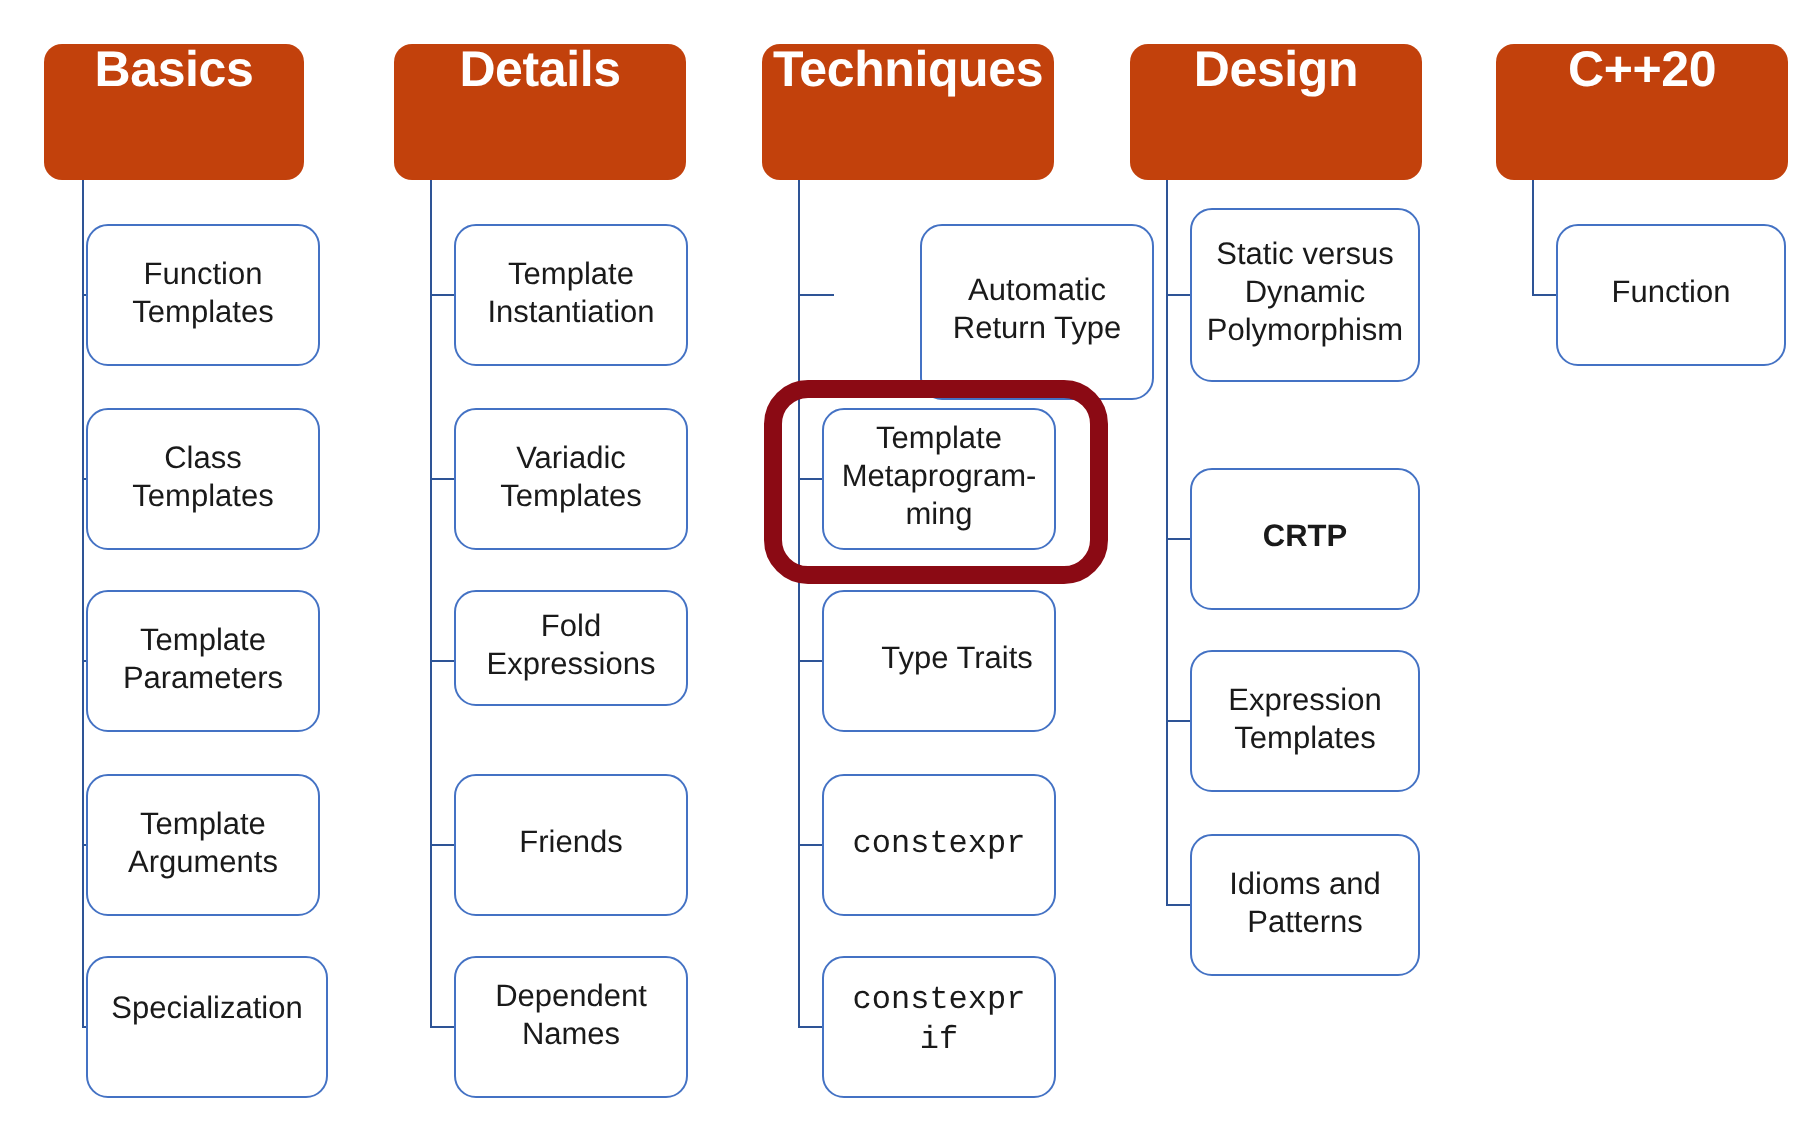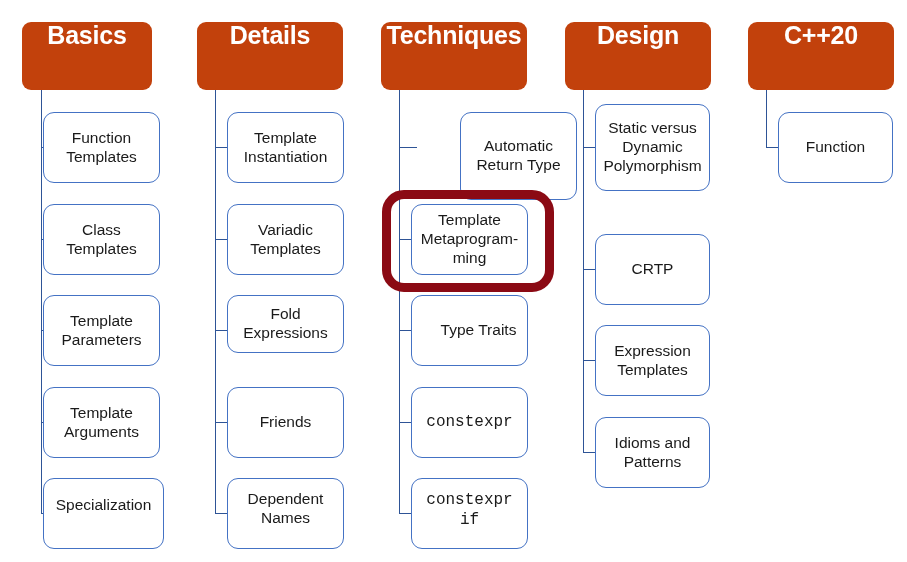--- a/index.html
+++ b/index.html
@@ -191,21 +191,21 @@
   <div class="connector-v" style="left:583px; top:90px; height:363px;"></div>
 
   <div class="connector-h" style="left:583px; top:147px; width:18px;"></div>
   <div class="node-box" style="left:595px; top:104px; width:115px; height:87px;">
     <span class="node-label">Static versus
 Dynamic
 Polymorphism</span>
   </div>
 
   <div class="connector-h" style="left:583px; top:269px; width:18px;"></div>
-  <div class="node-box" style="left:595px; top:234px; width:115px; height:71px;">
+  <div class="node-box" style="left:595px; top:234px; width:115px; height:71px;font-weight:bold;">
     <span class="node-label">CRTP</span>
   </div>
 
   <div class="connector-h" style="left:583px; top:360px; width:18px;"></div>
   <div class="node-box" style="left:595px; top:325px; width:115px; height:71px;">
     <span class="node-label">Expression
 Templates</span>
   </div>
 
   <div class="connector-h" style="left:583px; top:452px; width:18px;"></div>

